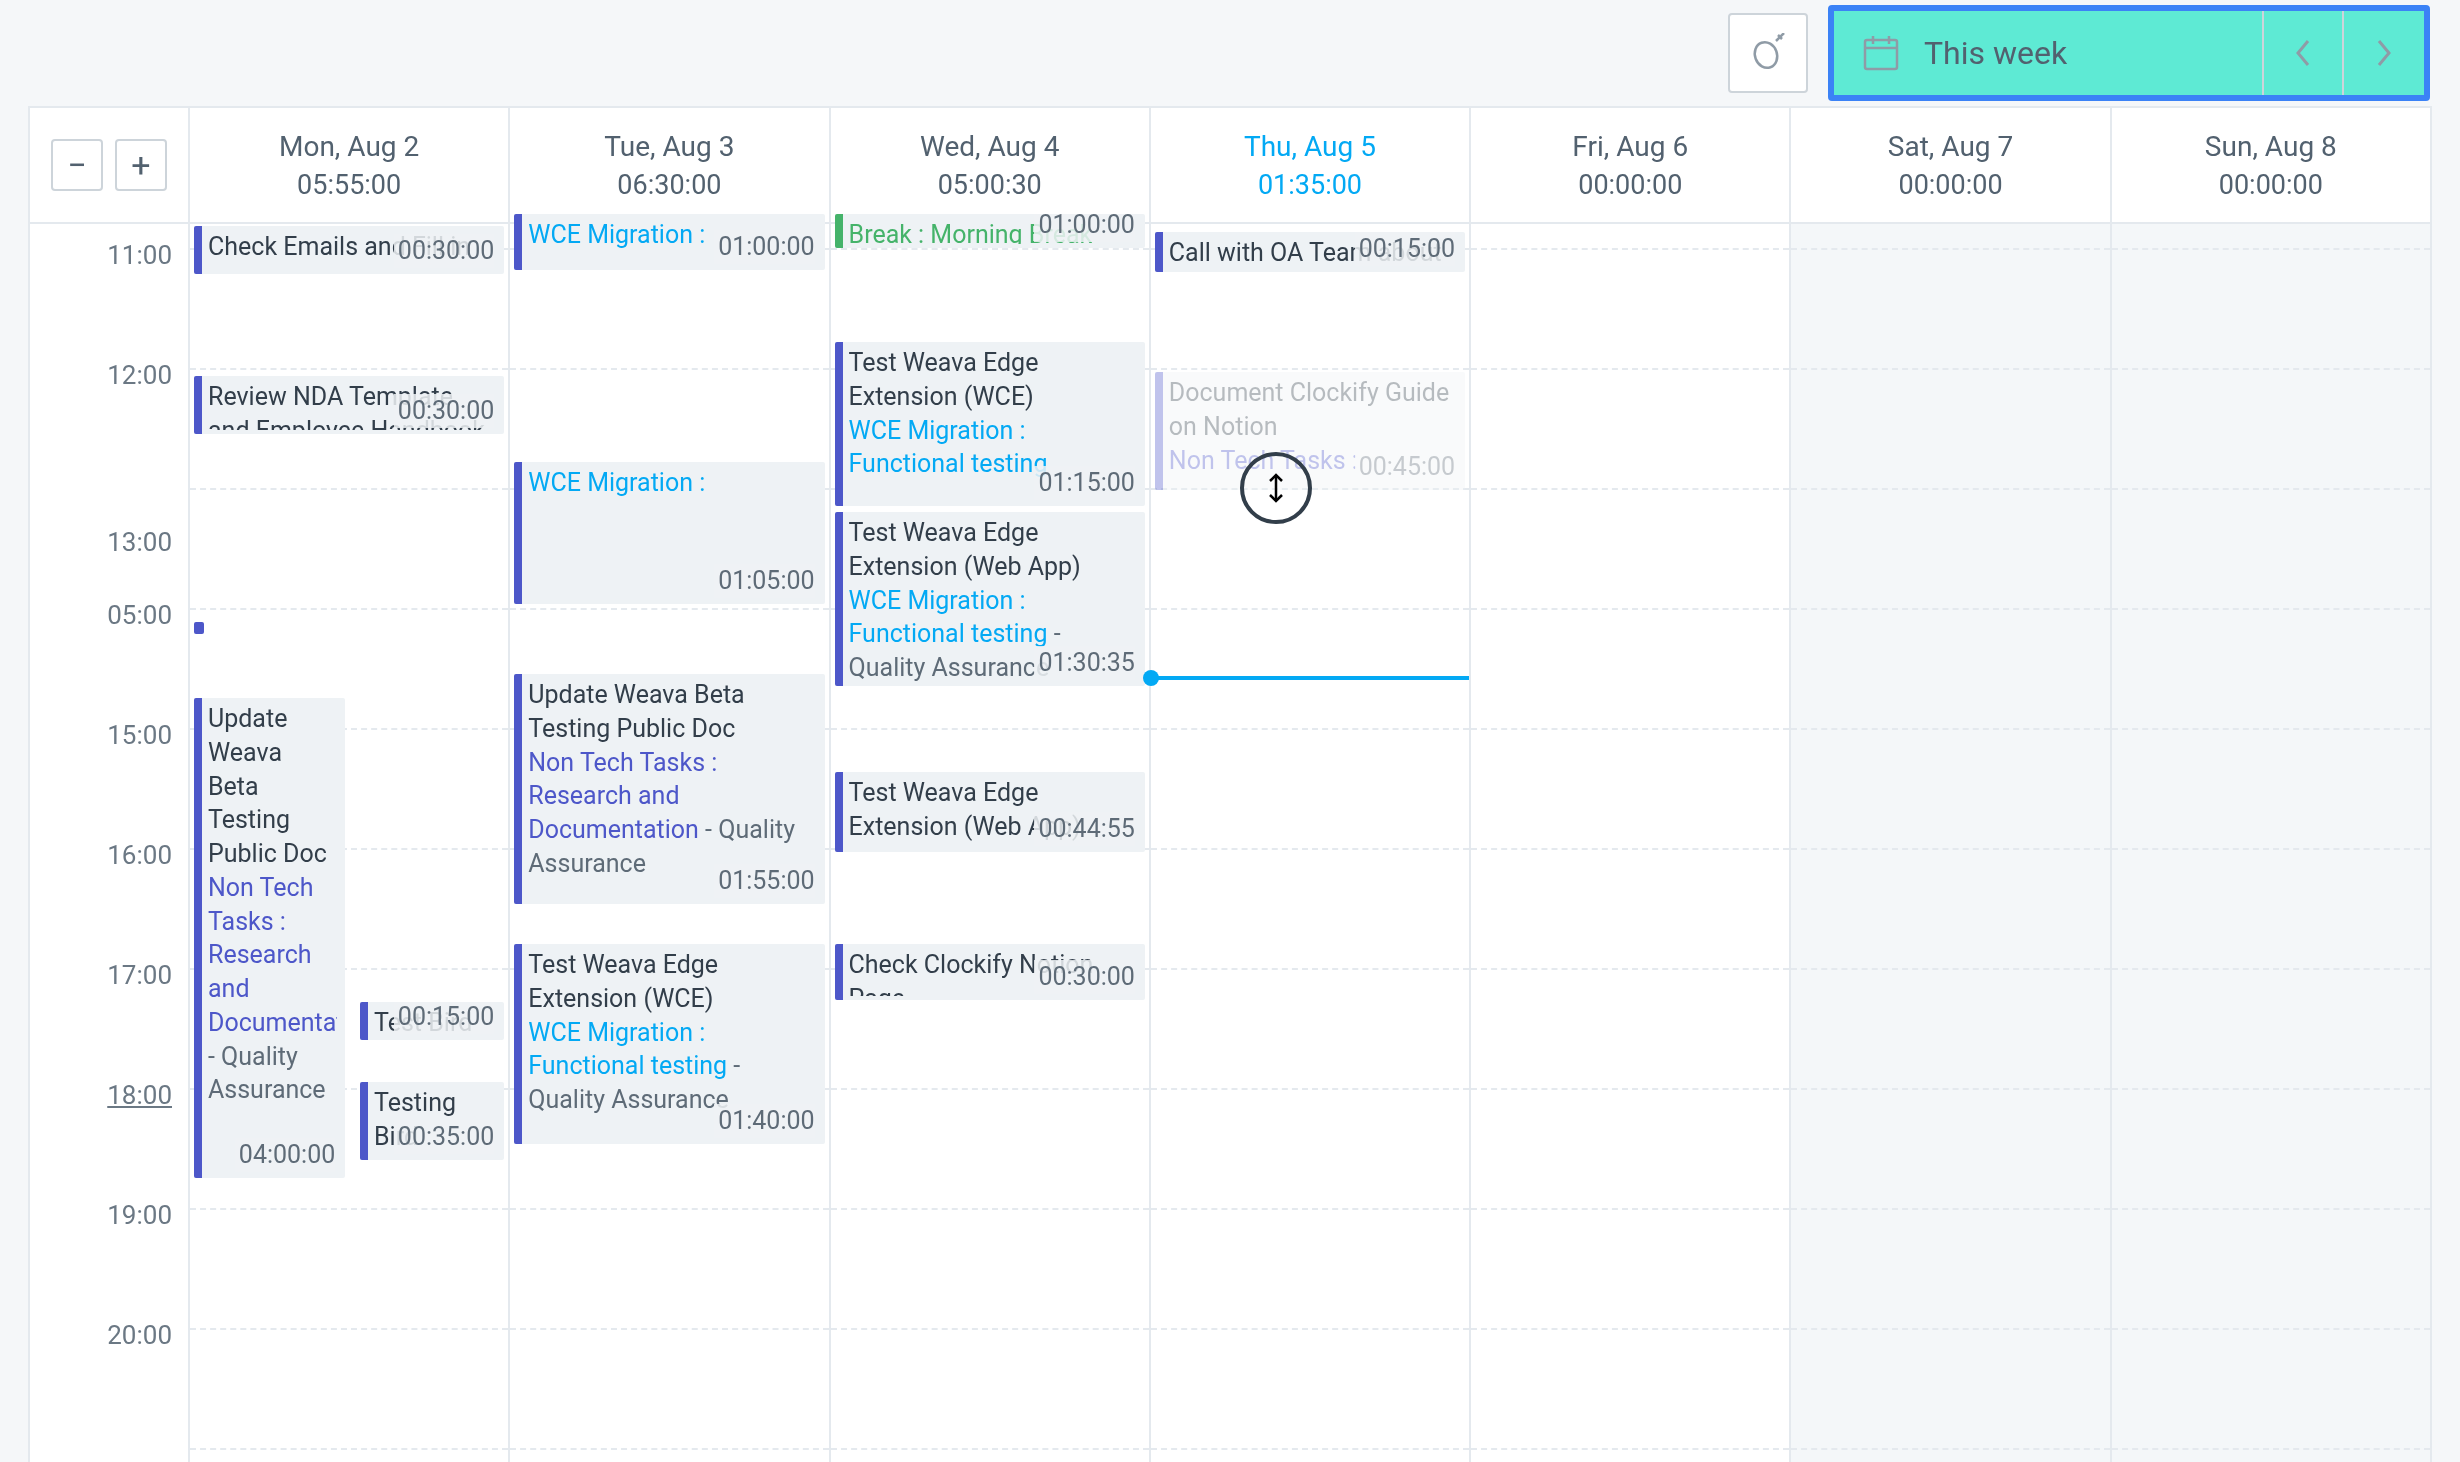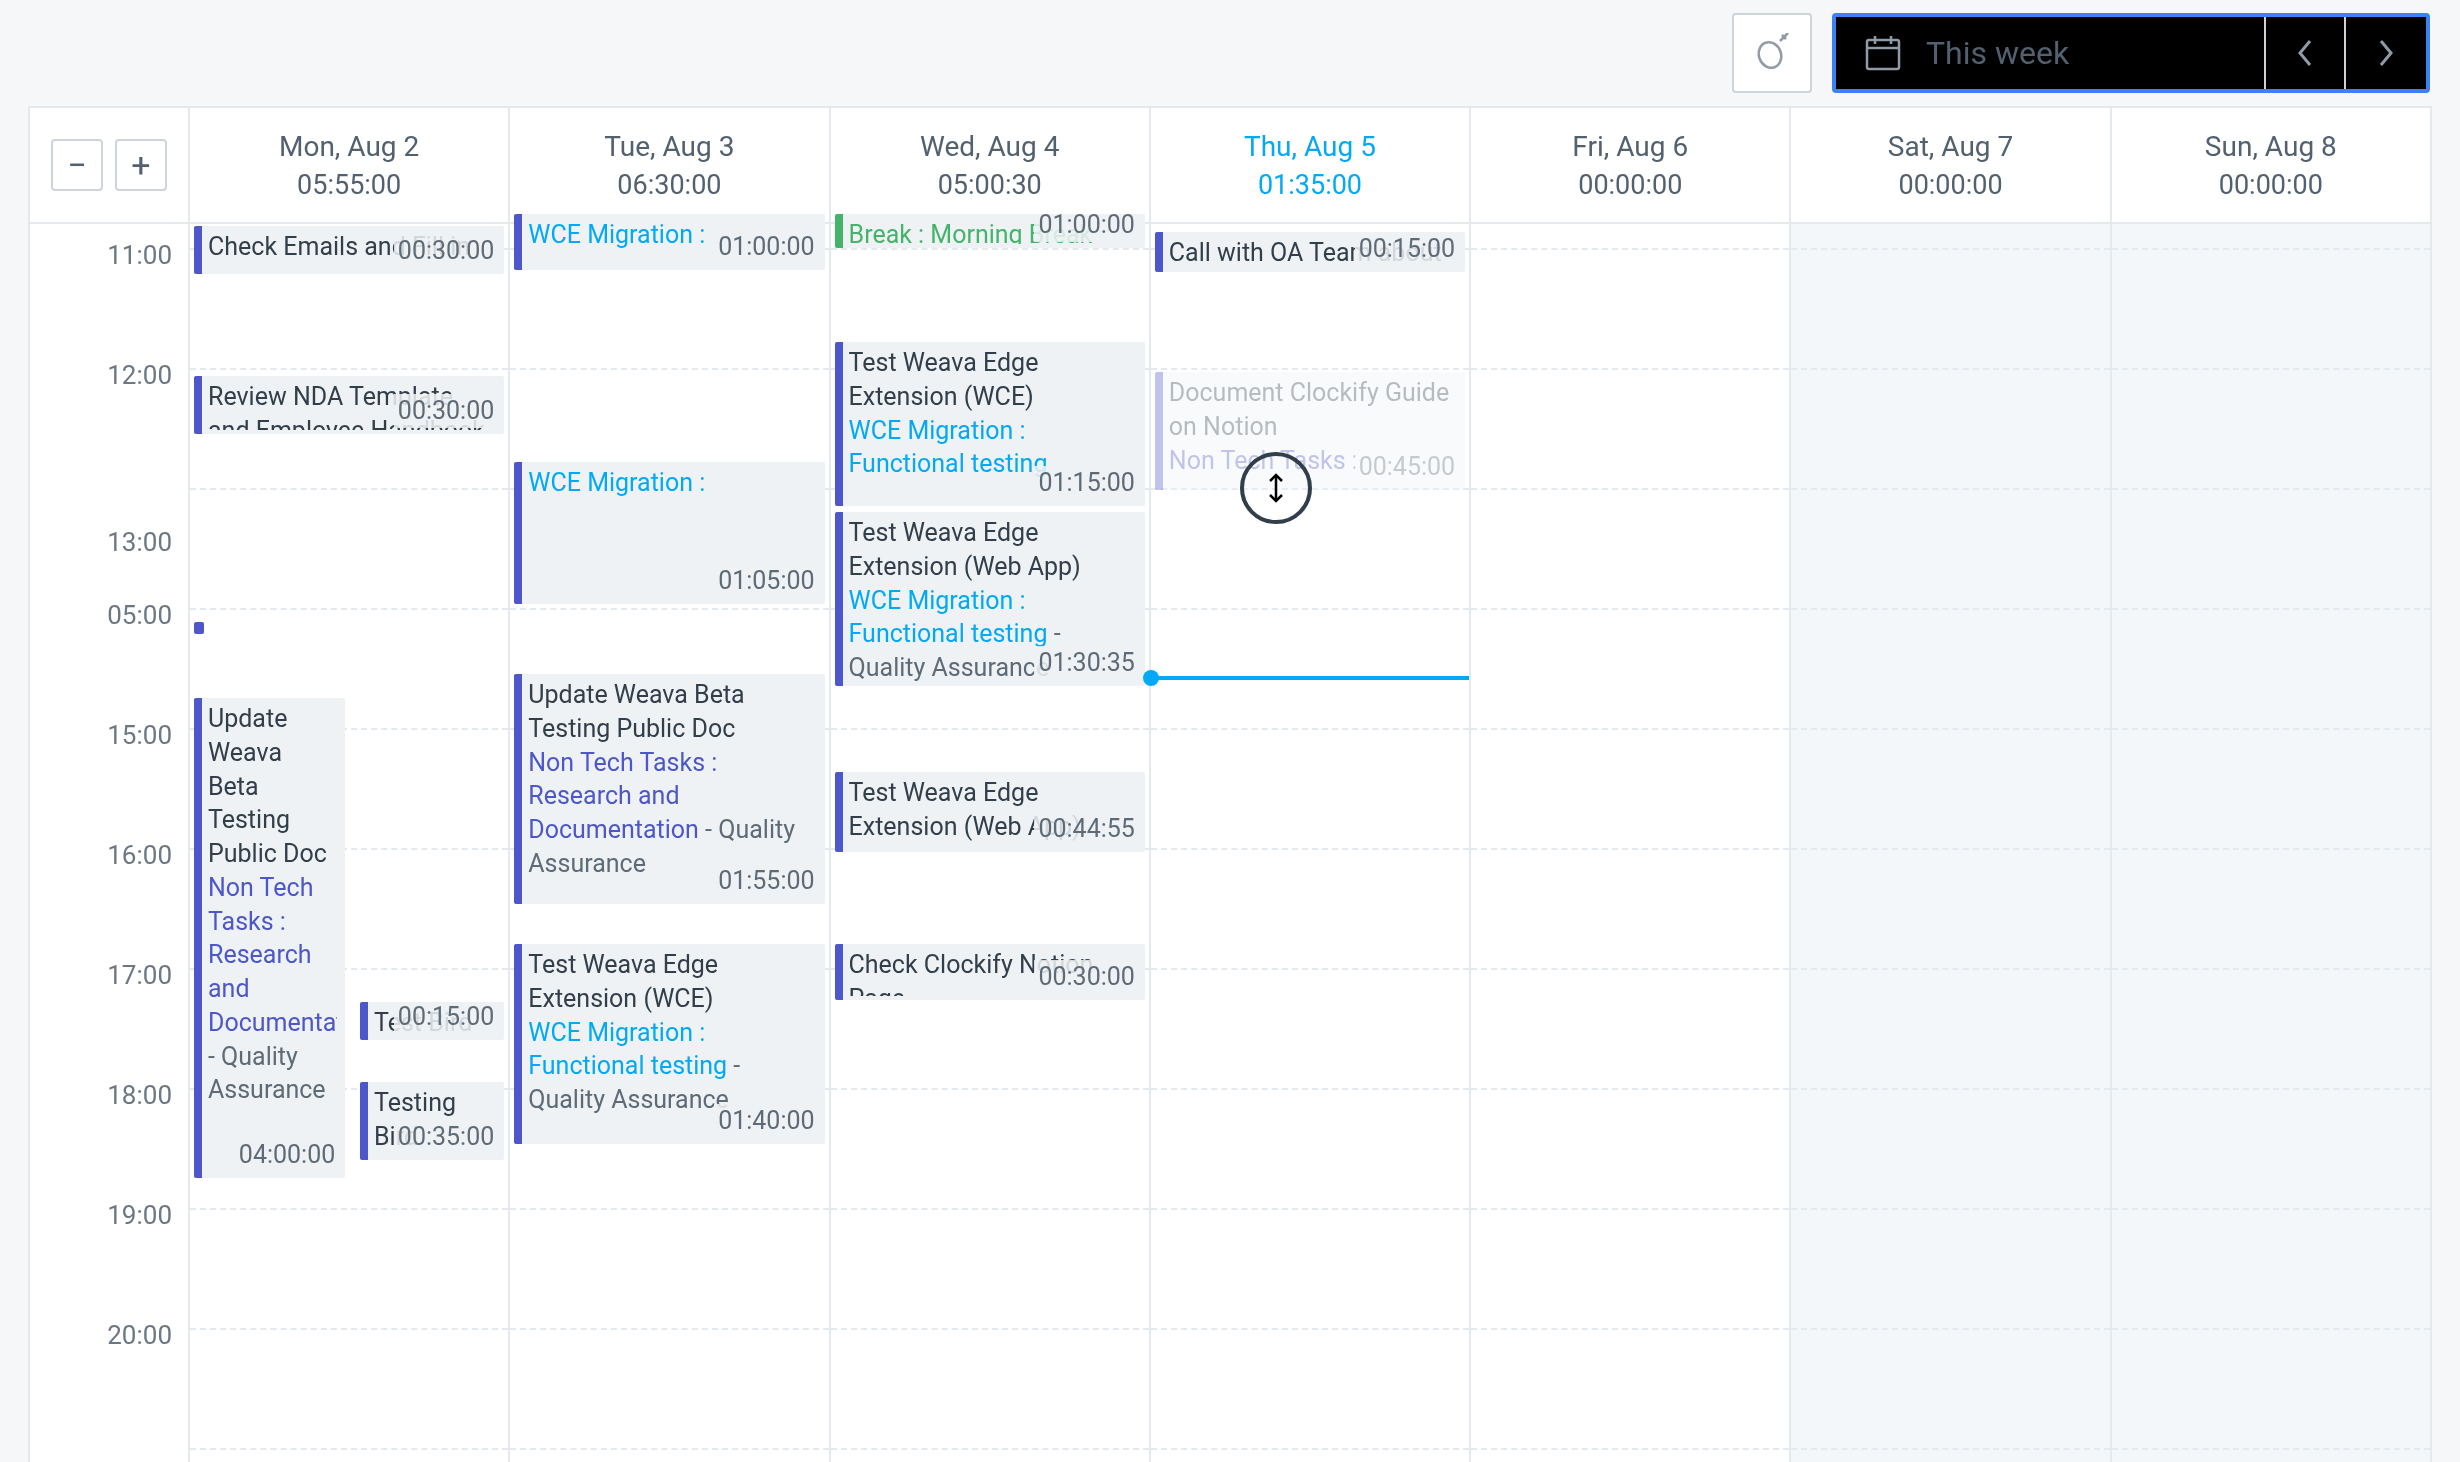--- a/index.html
+++ b/index.html
@@ -1,19 +1,19 @@
 <!DOCTYPE html>
 <html><head>
 <meta charset="utf-8">
 <style>
 html,body{margin:0;padding:0;width:2460px;height:1462px;font-family:-apple-system,BlinkMacSystemFont,"Segoe UI",Roboto,sans-serif;background:#f5f7f9;color:#323e4a;overflow:hidden}
 *{box-sizing:border-box}
 .toolbar{position:absolute;top:0;left:0;right:0;height:106px;display:flex;justify-content:flex-end;align-items:center;padding:0 30px;gap:20px}
 .magic-btn{width:80px;height:80px;border:2px solid #cdd4da;border-radius:4px;background:#fff;display:flex;align-items:center;justify-content:center;cursor:pointer}
-.range-wrap{display:flex;border:4px solid #3b82f6;border-radius:4px;overflow:hidden;height:80px;background:#000000}
+.range-wrap{display:flex;border:6px solid #3b82f6;border-radius:4px;overflow:hidden;height:96px;background:#5eead4}
 .range-main{width:430px;display:flex;align-items:center;gap:24px;padding:0 28px;border-right:2px solid #cdd4da;font-size:32px;color:#52616f}
 .nav-btn{width:80px;display:flex;align-items:center;justify-content:center;cursor:pointer;font-size:28px;color:#8d9aa5}
 .nav-btn.prev{border-right:2px solid #cdd4da}
 .calendar-box{position:absolute;top:106px;left:28px;right:28px;bottom:0;border:2px solid #e4e9ee;border-bottom:none;background:#fff}
 .header-row{height:116px;display:flex;border-bottom:2px solid #e4e9ee}
 .axis-head{width:160px;display:flex;align-items:center;justify-content:center;gap:12px;border-right:2px solid #e4e9ee}
 .zoom-btn{width:52px;height:52px;border:2px solid #cdd4da;border-radius:4px;background:#fff;display:flex;align-items:center;justify-content:center;font-size:34px;color:#52616f;cursor:pointer;line-height:1}
 .day-head{flex:1;border-right:2px solid #e4e9ee;display:flex;flex-direction:column;align-items:center;justify-content:center;font-size:28px;color:#52616f}
 .day-head:last-child{border-right:none}
 .day-head .dname{margin-bottom:6px}
@@ -124,21 +124,21 @@
 
   <div class="body-area">
     <div class="time-col" id="time-col">
         <div class="slot" style="top: 10px;">11:00</div>
         <div class="slot" style="top: 130px;">12:00</div>
         <div class="slot" style="top: 250px; margin-top: 47px;">13:00</div>
         <div class="slot" style="top: 370px;">05:00</div>
         <div class="slot" style="top: 490px;">15:00</div>
         <div class="slot" style="top: 610px; padding-left: 24px;">16:00</div>
         <div class="slot" style="top: 730px;">17:00</div>
-        <div class="slot" style="top: 850px;">18:00</div>
+        <div class="slot" style="top: 850px; text-decoration: underline;">18:00</div>
         <div class="slot" style="top: 970px;">19:00</div>
         <div class="slot" style="top: 1090px;">20:00</div>
       </div>
     <div class="days-grid" id="days-grid">
         <div class="day-col">
           <div class="hline " style="top: 24px;"></div>
           <div class="hline " style="top: 144px;"></div>
           <div class="hline " style="top: 264px;"></div>
           <div class="hline " style="top: 384px;"></div>
           <div class="hline " style="top: 504px;"></div>

